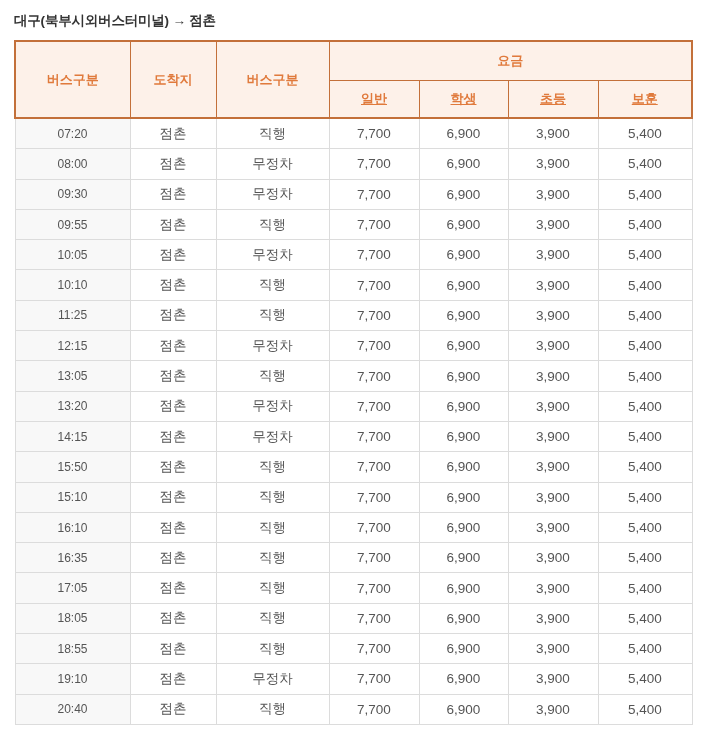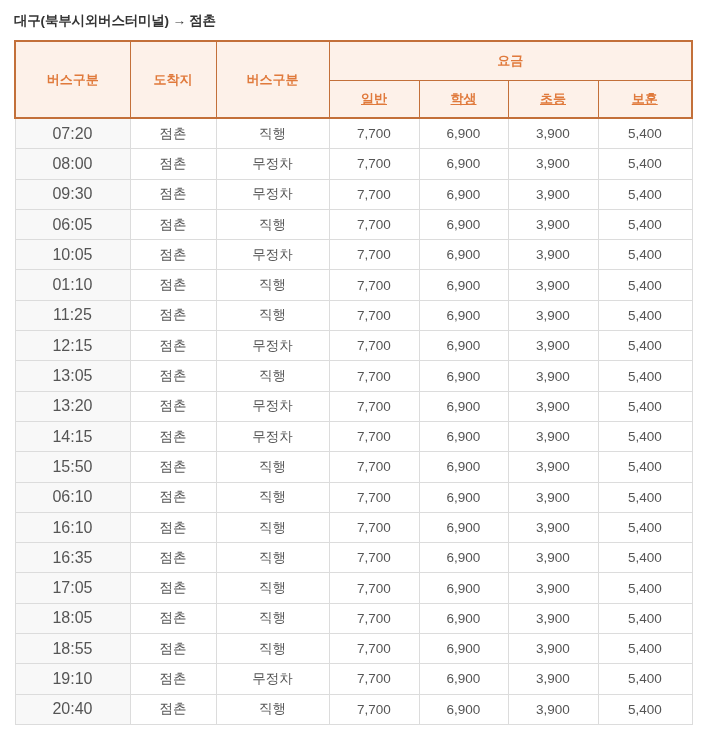--- a/index.html
+++ b/index.html
@@ -47,21 +47,21 @@
     border: 1px solid #dcdcdc;
     color: #555555;
     font-size: 13.5px;
     text-align: center;
     height: 29.3px;
     padding: 0;
     background: #ffffff;
   }
   tbody td.time-cell {
     background: #f8f8f8;
-    font-size: 16px;
+    font-size: 12px;
   }
 </style>
 </head>
 <body>
 
 <div class="page">
   <h2 class="title">대구(북부시외버스터미널) → 점촌</h2>
 
   <table class="timetable">
     <colgroup>
@@ -112,41 +112,41 @@
     <td class="time-cell">09:30</td>
     <td>점촌</td>
     <td>무정차</td>
     <td>7,700</td>
     <td>6,900</td>
     <td>3,900</td>
     <td>5,400</td>
   </tr>
 
   <tr class="data-row">
-    <td class="time-cell">06:05</td>
+    <td class="time-cell">09:55</td>
     <td>점촌</td>
     <td>직행</td>
     <td>7,700</td>
     <td>6,900</td>
     <td>3,900</td>
     <td>5,400</td>
   </tr>
 
   <tr class="data-row">
     <td class="time-cell">10:05</td>
     <td>점촌</td>
     <td>무정차</td>
     <td>7,700</td>
     <td>6,900</td>
     <td>3,900</td>
     <td>5,400</td>
   </tr>
 
   <tr class="data-row">
-    <td class="time-cell">01:10</td>
+    <td class="time-cell">10:10</td>
     <td>점촌</td>
     <td>직행</td>
     <td>7,700</td>
     <td>6,900</td>
     <td>3,900</td>
     <td>5,400</td>
   </tr>
 
   <tr class="data-row">
     <td class="time-cell">11:25</td>
@@ -202,21 +202,21 @@
     <td class="time-cell">15:50</td>
     <td>점촌</td>
     <td>직행</td>
     <td>7,700</td>
     <td>6,900</td>
     <td>3,900</td>
     <td>5,400</td>
   </tr>
 
   <tr class="data-row">
-    <td class="time-cell">06:10</td>
+    <td class="time-cell">15:10</td>
     <td>점촌</td>
     <td>직행</td>
     <td>7,700</td>
     <td>6,900</td>
     <td>3,900</td>
     <td>5,400</td>
   </tr>
 
   <tr class="data-row">
     <td class="time-cell">16:10</td>

